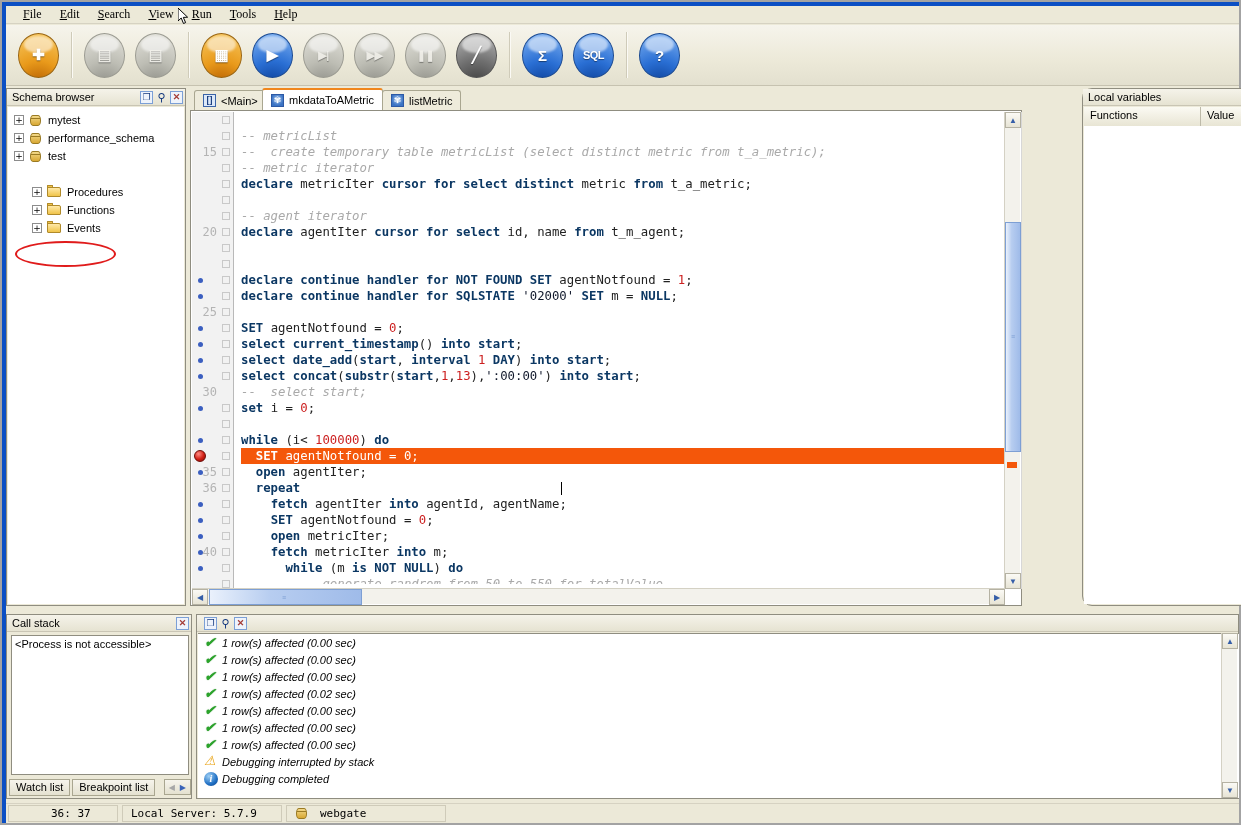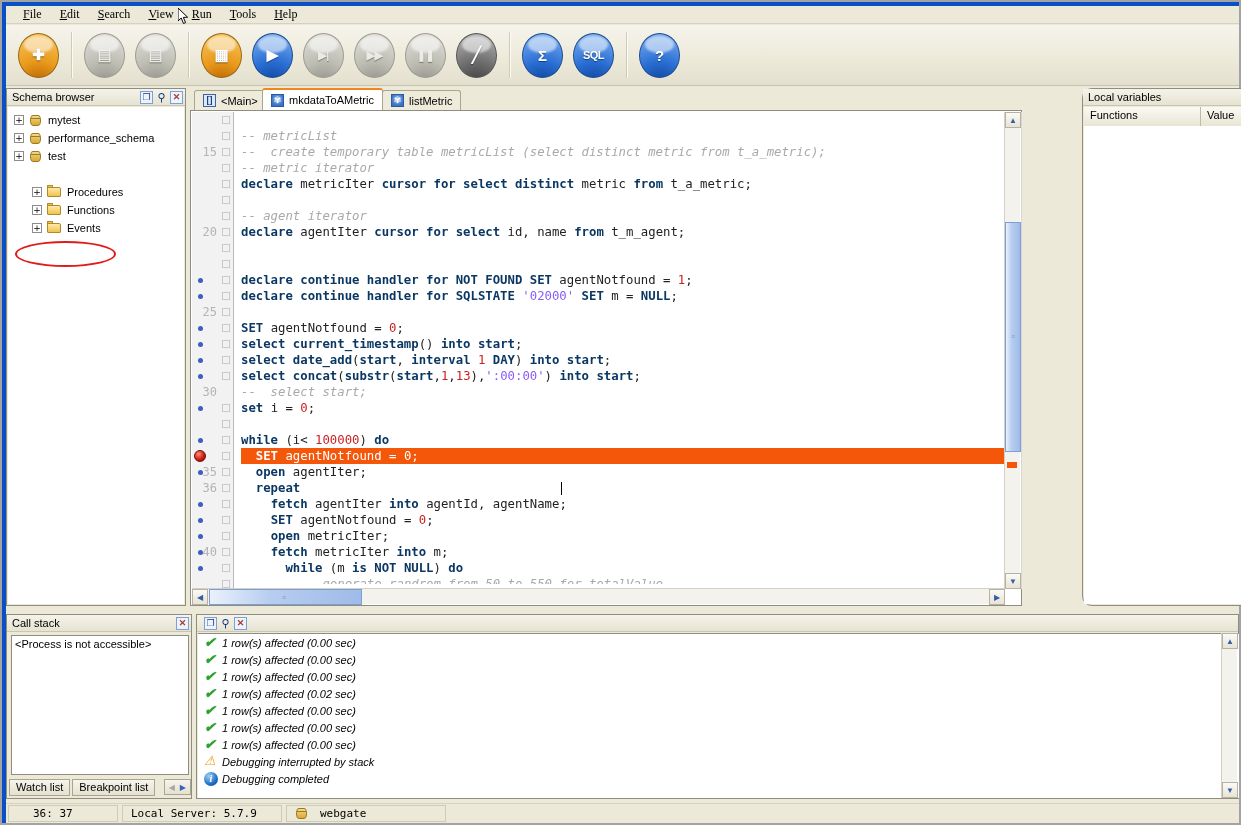--- a/index.html
+++ b/index.html
@@ -194,21 +194,21 @@
     white-space:pre;
     padding-left:6px;
   }
   .cl { height:16px; position:relative; }
   .cl.hl { background:#f4570a; }
   .cl.hl .kw, .cl.hl .num, .cl.hl .id { color:#fff; }
   .kw   { color:#0b3763; font-weight:bold; }
   .id   { color:#222; }
   .cmt  { color:#a9a9a9; font-style:italic; }
   .num  { color:#cc2020; }
-  .str  { color:#8b5cf6; }
+  .str  { color:#0f172a; }
   #margin-guide {
     position:absolute; left:874px; top:83px; width:1px; height:478px; background:#d7d7d7; z-index:4;
   }
   
   .sb-v {
     position:absolute; right:1px; top:1px; width:16px; height:477px;
     background:#f3f2ec; border-left:1px solid #d4d1c4;
   }
   .sb-h {
     position:absolute; left:1px; bottom:1px; width:813px; height:16px;
@@ -696,21 +696,21 @@
             <span>Debugging completed</span>
           </div>
         </div>
     <div id="out-sb">
       <div class="sb-arrow" style="top:0;left:0;">▲</div>
       <div class="sb-arrow" style="bottom:0;left:0;">▼</div>
     </div>
   </div>
 
   <div id="status-bar">
-    <div class="sb-cell" style="width:110px;justify-content:flex-start;padding-left:24px;">
+    <div class="sb-cell" style="width:110px;justify-content:flex-start;padding-left:42px;">
       <span>36:  37</span>
     </div>
     <div class="sb-cell" style="width:160px;">
       <span>Local Server: 5.7.9</span>
     </div>
     <div class="sb-cell" style="width:160px;">
       <span class="db-icon">
             <span class="cyl"></span>
           </span>
       <span>webgate</span>

